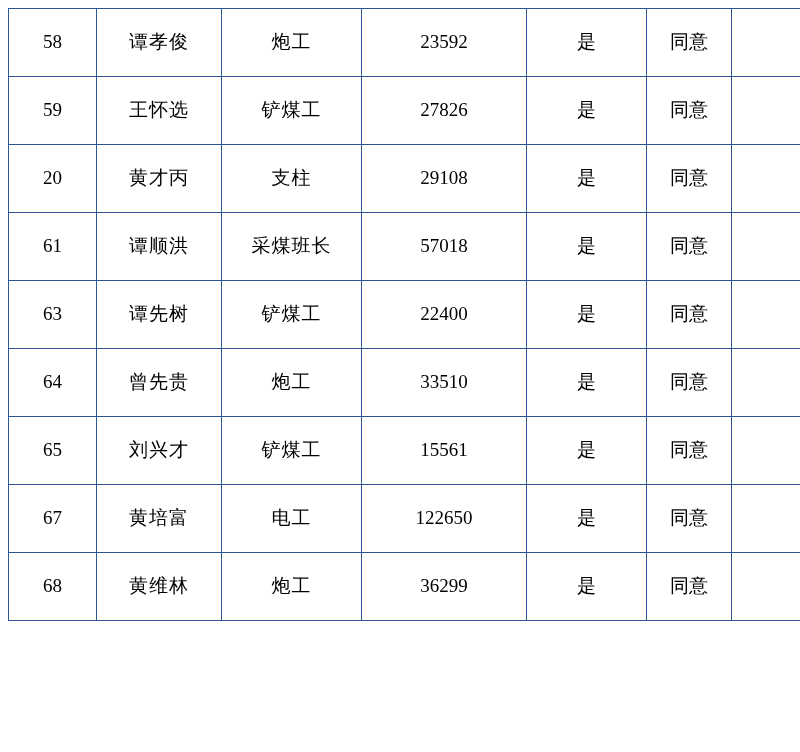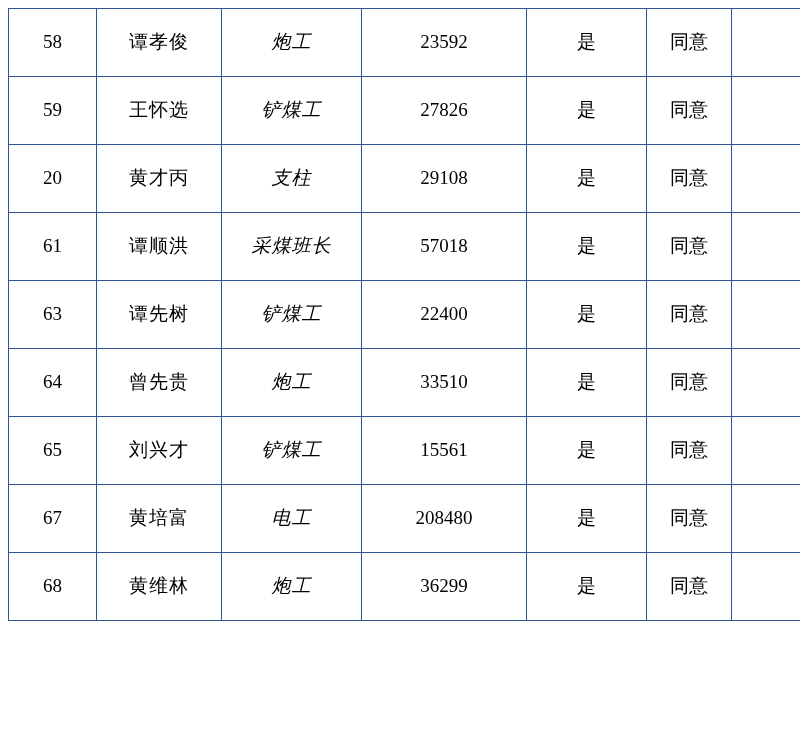--- a/index.html
+++ b/index.html
@@ -44,21 +44,21 @@
   col.c0 { width: 88px; }
   col.c1 { width: 125px; }
   col.c2 { width: 140px; }
   col.c3 { width: 165px; }
   col.c4 { width: 120px; }
   col.c5 { width: 85px; }
   col.c6 { width: 75px; }
 
   td.col-num   { font-size: 18px; }
   td.col-name  { font-size: 20px; letter-spacing: 1px; }
-  td.col-job   { font-size: 20px; letter-spacing: 1px; font-style: italic; }
+  td.col-job   { font-size: 20px; letter-spacing: 1px; }
   td.col-amount{ font-size: 19px; }
   td.col-flag  { font-size: 19px; }
   td.col-opinion { font-size: 18px; }
   td.col-blank { }
 </style>
 </head>
 <body>
 
 <div class="sheet">
   <table class="data-table">
@@ -132,21 +132,21 @@
         <td class="col-job">铲煤工</td>
         <td class="col-amount">15561</td>
         <td class="col-flag">是</td>
         <td class="col-opinion">同意</td>
         <td class="col-blank"></td>
       </tr>
       <tr>
         <td class="col-num">67</td>
         <td class="col-name">黄培富</td>
         <td class="col-job">电工</td>
-        <td class="col-amount">208480</td>
+        <td class="col-amount">122650</td>
         <td class="col-flag">是</td>
         <td class="col-opinion">同意</td>
         <td class="col-blank"></td>
       </tr>
       <tr>
         <td class="col-num">68</td>
         <td class="col-name">黄维林</td>
         <td class="col-job">炮工</td>
         <td class="col-amount">36299</td>
         <td class="col-flag">是</td>

